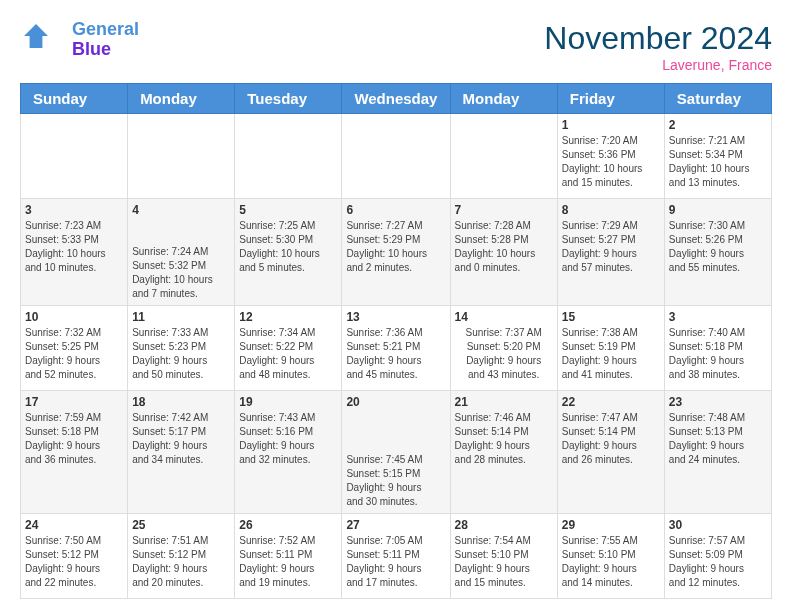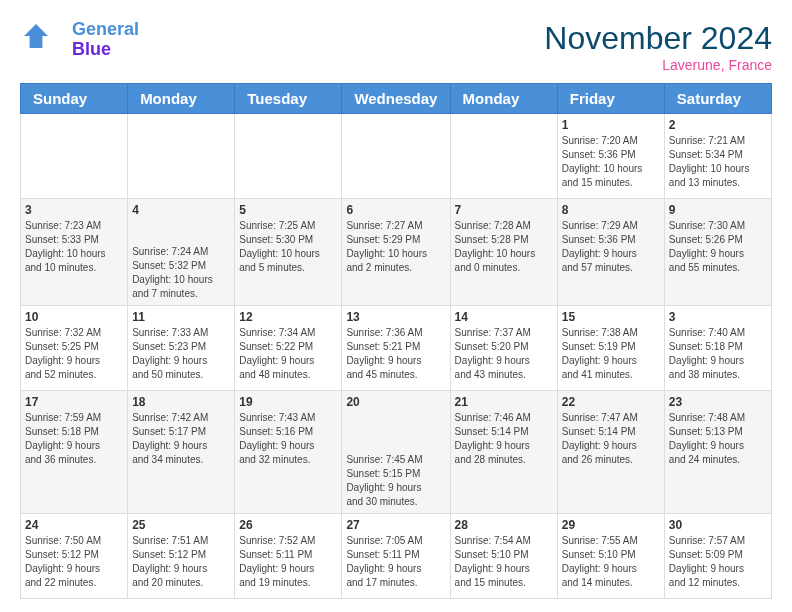--- a/index.html
+++ b/index.html
@@ -172,21 +172,21 @@
         <td>
           <span class="day-number">7</span>
           <div class="day-info" style="white-space: pre-line;">Sunrise: 7:28 AM
 Sunset: 5:28 PM
 Daylight: 10 hours
 and 0 minutes.</div>
         </td>
         <td>
           <span class="day-number">8</span>
           <div class="day-info" style="white-space: pre-line;">Sunrise: 7:29 AM
-Sunset: 5:36 PM
+Sunset: 5:27 PM
 Daylight: 9 hours
 and 57 minutes.</div>
         </td>
         <td>
           <span class="day-number">9</span>
           <div class="day-info" style="white-space: pre-line;">Sunrise: 7:30 AM
 Sunset: 5:26 PM
 Daylight: 9 hours
 and 55 minutes.</div>
         </td>
@@ -215,21 +215,21 @@
         </td>
         <td>
           <span class="day-number">13</span>
           <div class="day-info" style="white-space: pre-line;">Sunrise: 7:36 AM
 Sunset: 5:21 PM
 Daylight: 9 hours
 and 45 minutes.</div>
         </td>
         <td>
           <span class="day-number">14</span>
-          <div class="day-info" style="white-space: pre-line;">Sunrise: 7:37 AM
+          <div class="day-info" style="white-space: pre-line; text-align: center;">Sunrise: 7:37 AM
 Sunset: 5:20 PM
 Daylight: 9 hours
 and 43 minutes.</div>
         </td>
         <td>
           <span class="day-number">15</span>
           <div class="day-info" style="white-space: pre-line;">Sunrise: 7:38 AM
 Sunset: 5:19 PM
 Daylight: 9 hours
 and 41 minutes.</div>

